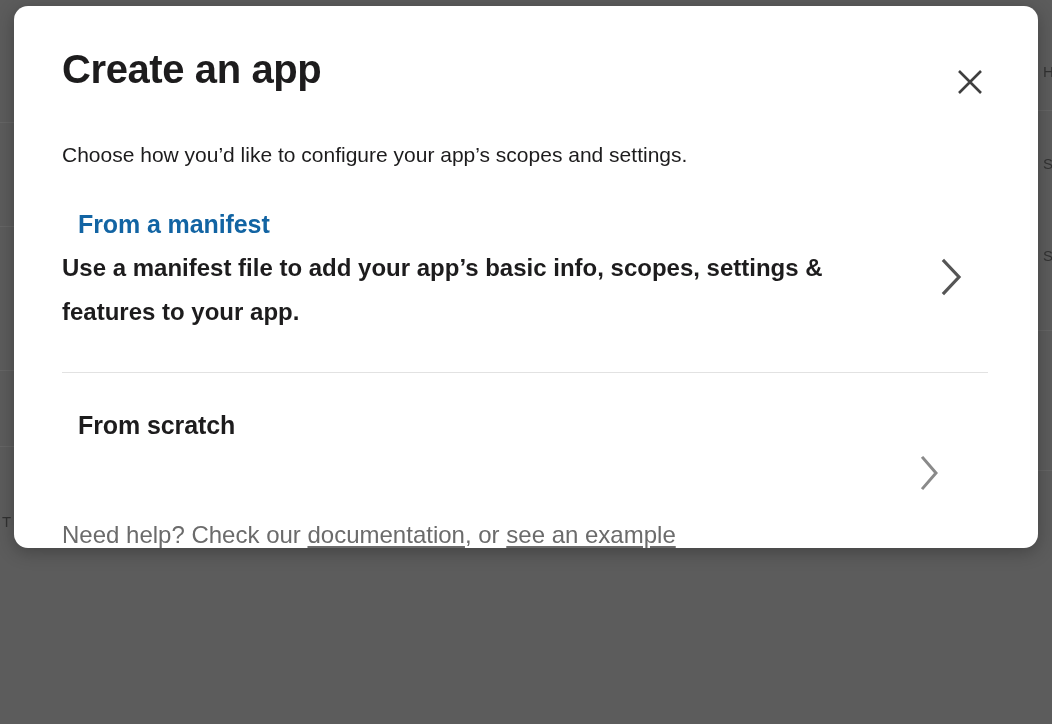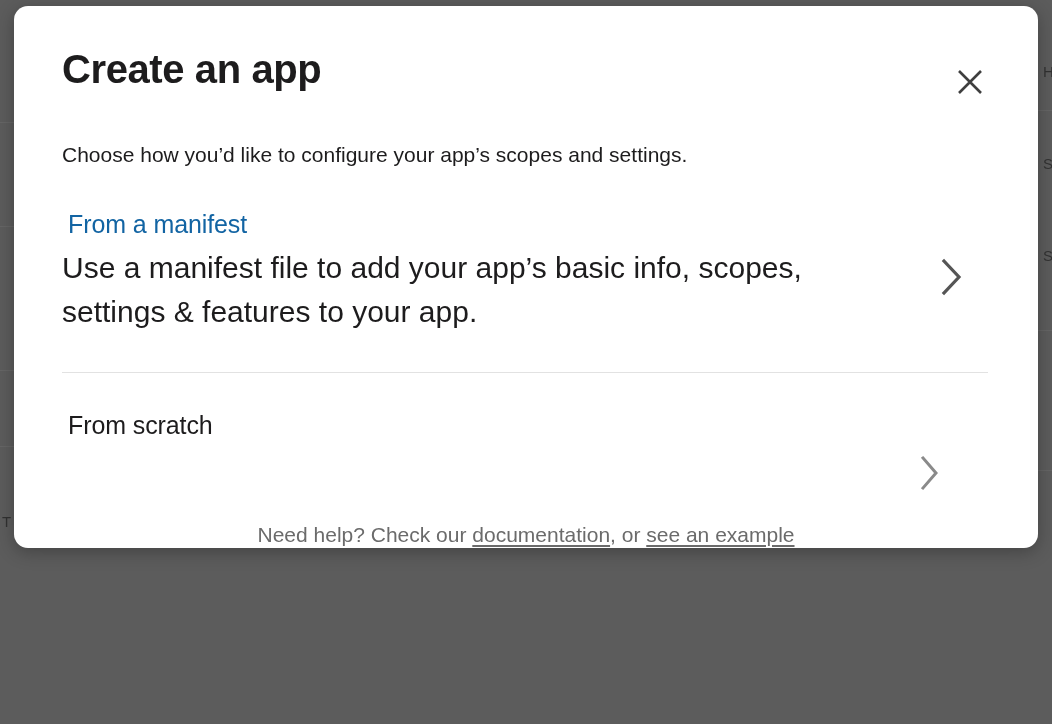--- a/index.html
+++ b/index.html
@@ -112,34 +112,34 @@
     gap: 24px;
     cursor: pointer;
     background: transparent;
     border: none;
     padding: 0;
     width: 100%;
     text-align: left;
   }
   .option-text { flex: 1 1 auto; max-width: 800px; }
   .option-title {
-    margin: 6px;
+    margin: 16px;
     font-size: 25px;
     line-height: 32px;
-    font-weight: normal;
+    font-weight: bold;
     letter-spacing: -0.1px;
   }
   .option-title.accent { color: #1264a3; }
   .option-title.plain  { color: #1d1c1d; }
   .option-desc {
     margin: 6px 0 0 0;
-    font-size: 30px;
+    font-size: 24px;
     line-height: 44px;
     color: #1d1c1d;
-    font-weight: 400;
+    font-weight: 700;
   }
   .chevron {
     flex: 0 0 auto;
     display: flex;
     align-items: center;
     justify-content: center;
     width: 40px;
   }
   .chevron.first  { margin-top: 48px; margin-right: 18px; }
   .chevron.second { margin-top: 44px; margin-right: 40px; }
@@ -149,25 +149,24 @@
     background: #e2e2e2;
     margin: 38px 0 0 0;
     width: 926px;
   }
 
   .option-row.scratch { margin-top: 36px; }
 
   
   .modal-footer {
     margin-top: 28px;
-    font-size: 21px;
+    font-size: 24px;
     line-height: 28px;
     color: #6b6b6b;
     font-weight: 400;
-    text-align: center;
   }
   .footer-link {
     color: #6b6b6b;
     text-decoration: underline;
     text-underline-offset: 3px;
     cursor: pointer;
   }
 </style>
 </head>
 <body>

